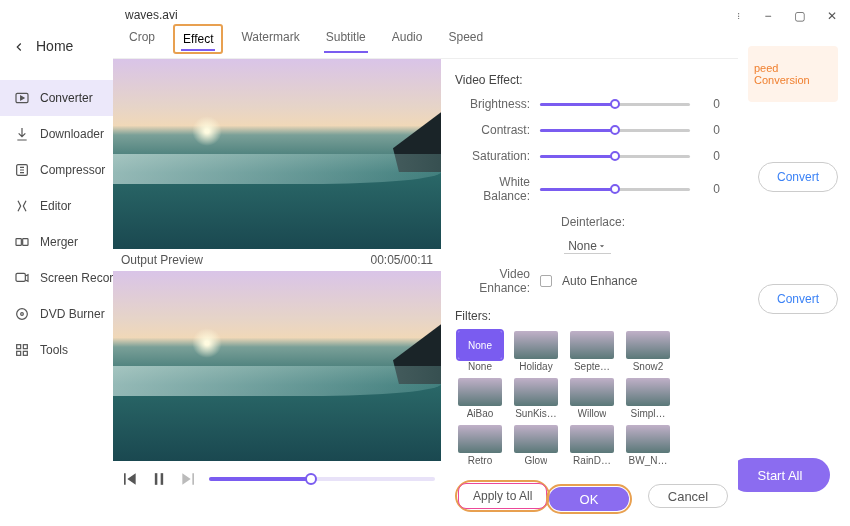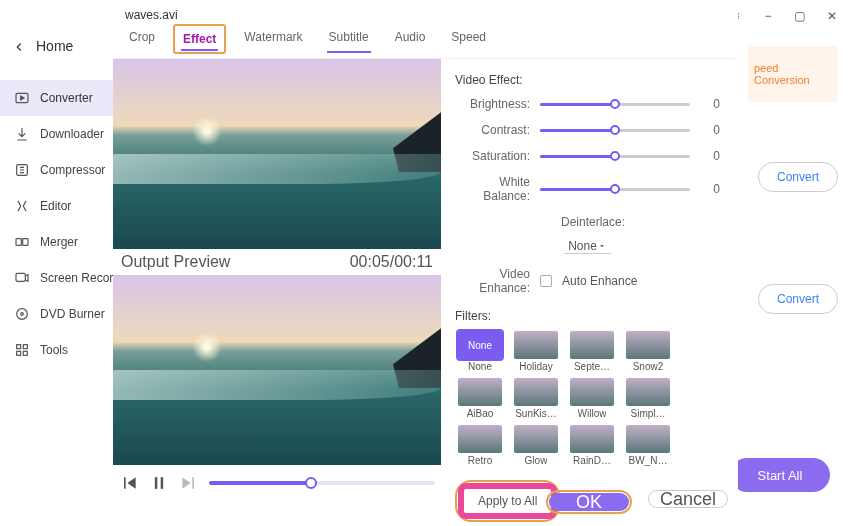--- a/index.html
+++ b/index.html
@@ -23,32 +23,32 @@
   .bg-right { position: absolute; right: 12px; top: 46px; width: 90px; }
   .pill-orange { font-size: 11px; color: #f08030; background: #fff3ea; padding: 16px 6px; border-radius: 4px; display: inline-block; }
   .convert-btn { display: flex; align-items: center; justify-content: center; width: 80px; height: 30px; border: 1px solid #ccc; border-radius: 15px; font-size: 12px; color: #3b82f6; margin-left: auto; margin-top: 60px; cursor: pointer; }
   .start-all { position: absolute; right: 20px; bottom: 34px; width: 100px; height: 34px; background: #8b6cf0; color: #fff; border-radius: 17px; display: flex; align-items: center; justify-content: center; font-size: 13px; cursor: pointer; }
 
   
   .dialog { position: absolute; left: 113px; top: 0; width: 625px; height: 526px; background: #fff; }
   .dlg-title { font-size: 12px; color: #333; padding: 8px 12px 4px; }
   .tabs { display: flex; gap: 22px; padding: 0 14px 6px; font-size: 12px; color: #666; border-bottom: 1px solid #eee; }
   .tab { padding: 4px 2px; cursor: pointer; position: relative; }
-  .tab.active { color: #a21caf; font-weight: 700; }
+  .tab.active { color: #000000; font-weight: 400; }
   .tab.underline::after { content: ""; position: absolute; left: 0; right: 0; bottom: -1px; height: 2px; background: #7a5cf0; }
   .tab-box { border: 2px solid #e8a050; border-radius: 3px; padding: 2px 6px; margin: -2px -6px; }
 
   
   .body-row { display: flex; }
   .preview-col { width: 328px; }
   .preview { width: 328px; height: 190px; position: relative; background: linear-gradient(180deg, #d9c4e8 0%, #e6d4c8 25%, #f0d8b8 35%, #7aa098 40%, #2a6868 60%, #1a4850 100%); }
   .sun { position: absolute; left: 24%; top: 30%; width: 30px; height: 30px; background: radial-gradient(circle, #fffbe0 10%, rgba(255,255,224,0) 70%); border-radius: 50%; }
   .cliff { position: absolute; right: 0; top: 28%; width: 60px; height: 60px; background: #1a2428; clip-path: polygon(30% 100%, 100% 100%, 100% 0, 20% 60%); }
   .wave { position: absolute; left: 0; right: 0; top: 50%; height: 30px; background: linear-gradient(90deg, rgba(220,240,235,0.6), rgba(120,180,175,0.3)); border-radius: 0 0 40% 0; }
-  .op-row { display: flex; justify-content: space-between; padding: 4px 8px; font-size: 16px; color: #555; }
+  .op-row { display: flex; justify-content: space-between; padding: 4px 8px; font-size: 12px; color: #555; }
   .controls { display: flex; align-items: center; gap: 10px; padding: 8px 6px; }
   .ctrl-btn { width: 20px; height: 20px; color: #555; cursor: pointer; display: inline-flex; align-items: center; justify-content: center; }
   .progress { flex: 1; height: 4px; background: #e8e2f8; border-radius: 2px; position: relative; }
   .progress-fill { position: absolute; left: 0; top: 0; height: 4px; background: #7a5cf0; border-radius: 2px; width: 45%; }
   .progress-thumb { position: absolute; top: -4px; left: calc(45% - 6px); width: 12px; height: 12px; background: #fff; border: 2px solid #7a5cf0; border-radius: 50%; }
 
   
   .settings-col { flex: 1; padding: 14px 18px 4px 14px; font-size: 12px; color: #555; overflow: hidden; }
   .section-title { font-size: 12px; color: #444; margin-bottom: 10px; }
   .slider-row { display: flex; align-items: center; gap: 10px; margin-bottom: 12px; }
@@ -67,27 +67,27 @@
   .filter-title { font-size: 12px; color: #444; margin: 4px 0 8px; }
   .filter-grid { display: grid; grid-template-columns: repeat(4, 50px); gap: 6px; }
   .filter { display: flex; flex-direction: column; align-items: center; gap: 2px; cursor: pointer; }
   .filter-thumb { width: 44px; height: 28px; background: linear-gradient(180deg, #c0b0c8 0%, #5a7878 100%); border-radius: 2px; position: relative; }
   .filter.selected .filter-thumb { outline: 2px solid #7a5cf0; }
   .filter.selected .filter-thumb.none { background: #7a5cf0; }
   .filter-thumb.none::after { content: attr(data-label); position: absolute; inset: 0; display: flex; align-items: center; justify-content: center; color: #fff; font-size: 10px; }
   .filter-label { font-size: 10px; color: #555; max-width: 48px; overflow: hidden; text-overflow: ellipsis; white-space: nowrap; }
 
   .apply-row { display: flex; align-items: center; gap: 12px; margin-top: 14px; }
-  .apply-btn { padding: 5px 14px; border: 6px solid #ec4899; border-radius: 8px; font-size: 12px; color: #555; cursor: pointer; }
+  .apply-btn { padding: 5px 14px; border: 1px solid #ec4899; border-radius: 8px; font-size: 12px; color: #555; cursor: pointer; }
   .apply-box { border: 2px solid #e8a050; border-radius: 16px; padding: 1px; }
   .reset-icon { width: 16px; height: 16px; color: #bbb; cursor: pointer; }
 
   
   .dlg-footer { position: absolute; bottom: 12px; right: 10px; display: flex; gap: 16px; }
-  .btn { width: 80px; height: 18px; border-radius: 15px; display: flex; align-items: center; justify-content: center; font-size: 18px; cursor: pointer; }
+  .btn { width: 80px; height: 24px; border-radius: 15px; display: flex; align-items: center; justify-content: center; font-size: 13px; cursor: pointer; }
   .btn-ok { background: #8b6cf0; color: #fff; }
   .ok-box { border: 2px solid #e8a050; border-radius: 18px; padding: 1px; }
   .btn-cancel { background: #fff; color: #555; border: 1px solid #ccc; }
 </style>
 </head>
 <body>
 
 <div class="win-ctrl">
   <span>≡</span>
   <span>−</span>

